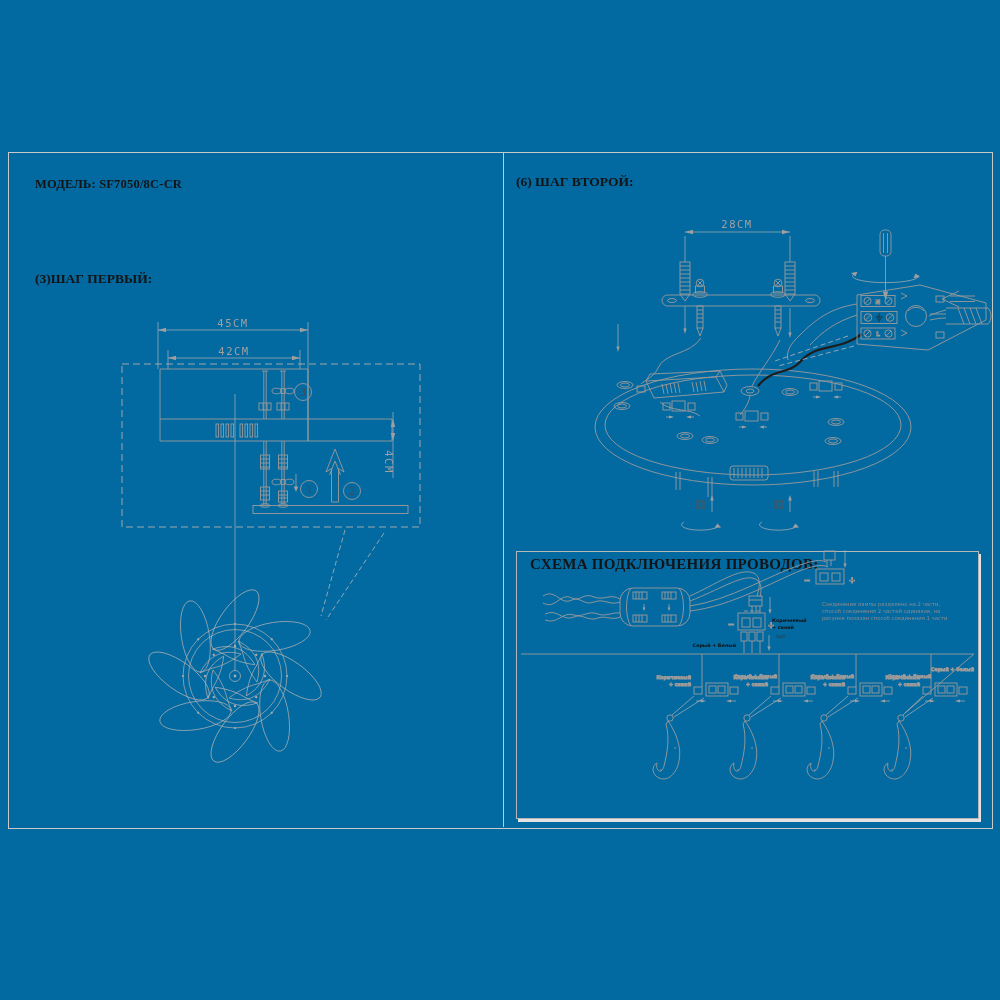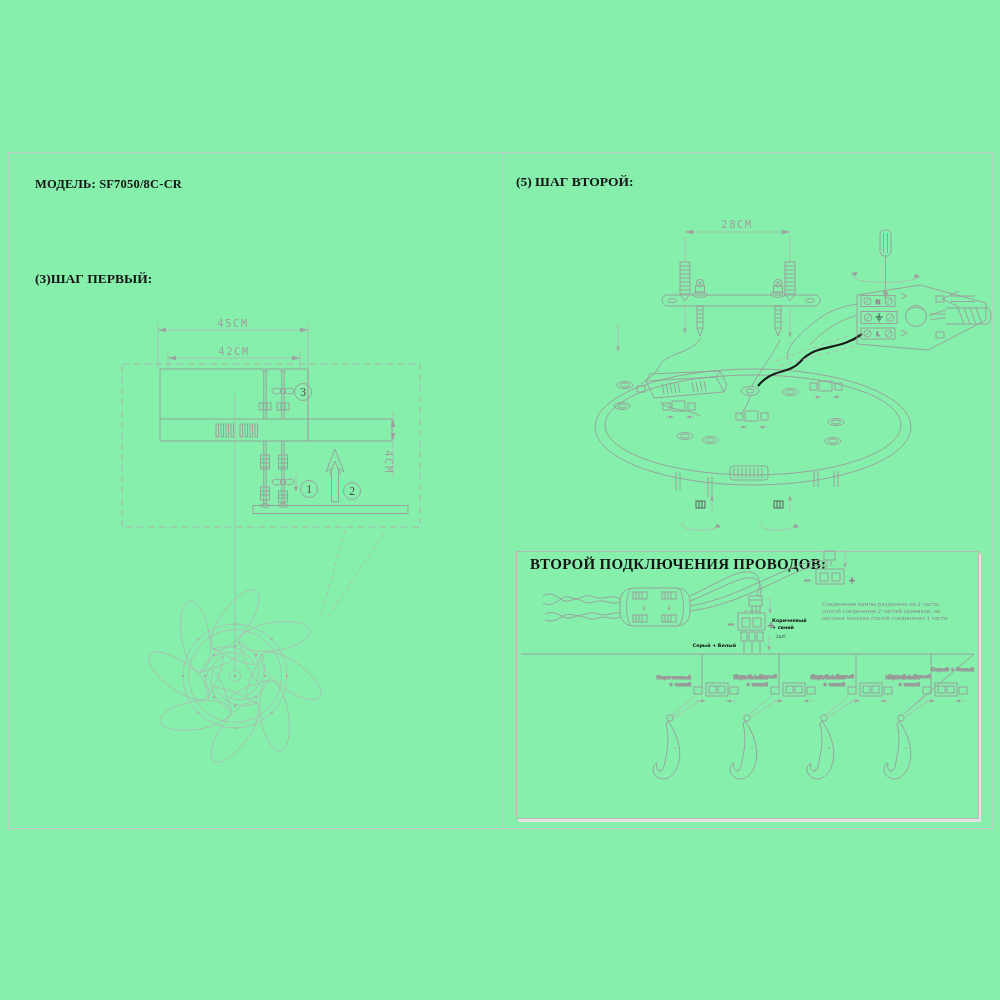--- a/index.html
+++ b/index.html
@@ -1,16 +1,16 @@
 <!DOCTYPE html>
 <html><head>
 <meta charset="utf-8">
 <style>
   html,body{margin:0;padding:0;background:#fff;}
-  #page{position:relative;width:1000px;height:1000px;background:#86efac;overflow:hidden;
+  #page{position:relative;width:1000px;height:1000px;background:#0369a1;overflow:hidden;
         font-family:"Liberation Serif",serif;}
   #frame{position:absolute;left:8px;top:152px;width:983px;height:675px;border:1px solid #c9c9c9;}
   #divider{position:absolute;left:503px;top:152px;width:0;height:675px;border-left:1px solid #c9c9c9;}
   .hdr{position:absolute;color:#141414;font-weight:bold;white-space:nowrap;}
   #model{left:35px;top:177px;font-size:12.5px;letter-spacing:.2px;}
   #step1t{left:35px;top:271px;font-size:13.5px;}
   #step2t{left:516px;top:174px;font-size:13.5px;}
   #schemabox{position:absolute;left:516px;top:551px;width:461px;height:266px;border:1px solid #b7b7b7;
              box-shadow:2px 3px 0 #e3e3e3;}
   #schematitle{left:530px;top:556px;font-size:15px;letter-spacing:.3px;}
@@ -32,21 +32,21 @@
 </style>
 </head>
 <body>
 
 <div id="page">
   <div id="frame"></div>
   <div id="divider"></div>
 
   <div id="model" class="hdr">МОДЕЛЬ: SF7050/8C-CR</div>
   <div id="step1t" class="hdr">(3)ШАГ ПЕРВЫЙ:</div>
-  <div id="step2t" class="hdr">(5) ШАГ ВТОРОЙ:</div>
+  <div id="step2t" class="hdr">(6) ШАГ ВТОРОЙ:</div>
 
   <svg style="left:90px;top:305px" width="370" height="470" viewBox="90 305 370 470">
 
     <path class="dsh" d="M122,364 H420 V527 H122 Z"></path>
 
     <g>
       <path class="lt" d="M158,322 V369 M308,322 V441"></path>
       <path class="lt" d="M158,330 H308"></path>
       <polygon class="tip" points="158,330 166,327.8 166,332.2"></polygon>
       <polygon class="tip" points="308,330 300,327.8 300,332.2"></polygon>
@@ -379,21 +379,21 @@
       <path d="M883.5,233 V253 M887.5,233 V253"></path>
       <path d="M885.5,256 V292"></path>
       <polygon class="tip" points="885.5,300 882.8,291.5 888.2,291.5"></polygon>
       <path class="lt" d="M853,275 A33,6.5 0 1 0 918,275"></path>
       <polygon class="tip" points="851,273 857.5,271.8 855.5,276.5"></polygon>
       <polygon class="tip" points="920,277 913.5,278.2 915.5,273.5"></polygon>
     </g>
   </svg>
 
   <div id="schemabox"></div>
-  <div id="schematitle" class="hdr">ВТОРОЙ ПОДКЛЮЧЕНИЯ ПРОВОДОВ:</div>
+  <div id="schematitle" class="hdr">СХЕМА ПОДКЛЮЧЕНИЯ ПРОВОДОВ:</div>
 
   <svg style="left:516px;top:551px" width="461" height="266" viewBox="516 551 461 266">
     <defs>
       <g id="hook">
         <circle cx="0" cy="0" r="3.2" fill="none"></circle>
         <path d="M-2,3 C6,14 12,30 9,43 C7,55 -2,64 -11,60 C-18,57 -19,48 -13,45 C-15,53 -8,57 -6,48 C-3,36 0,20 -4,6 Z" fill="none"></path>
         <circle cx="5" cy="30" r="0.8" fill="#9b9b9b" stroke="none"></circle>
         <circle cx="-9" cy="52" r="0.8" fill="#9b9b9b" stroke="none"></circle>
       </g>
     </defs>

